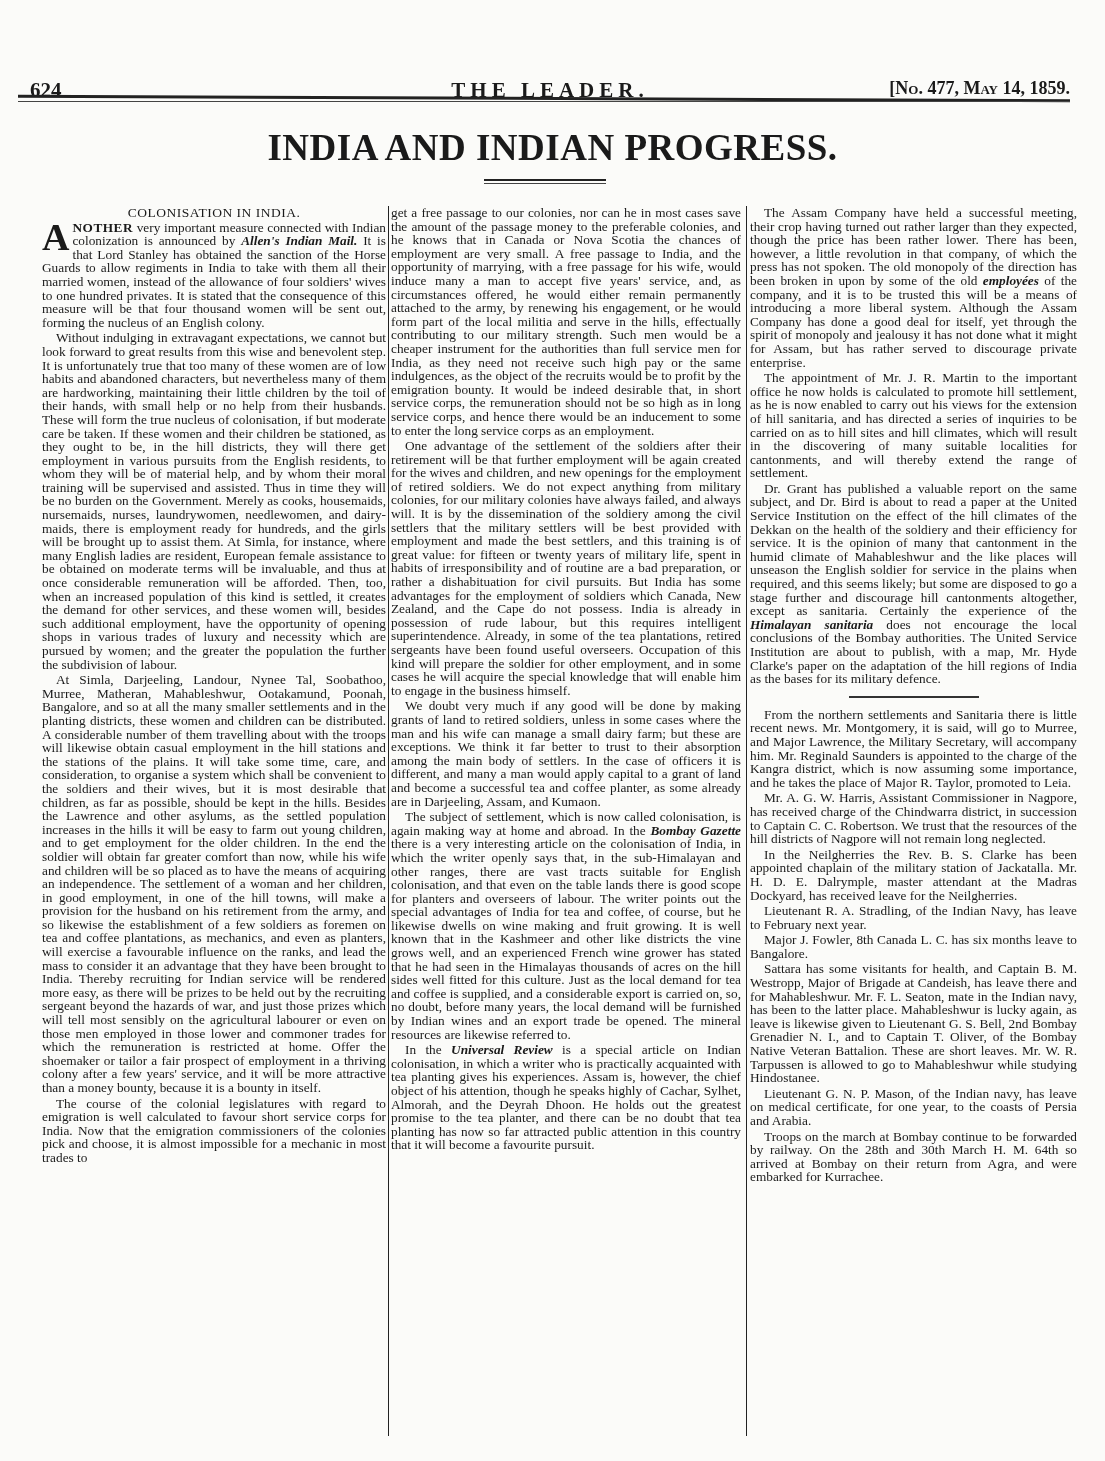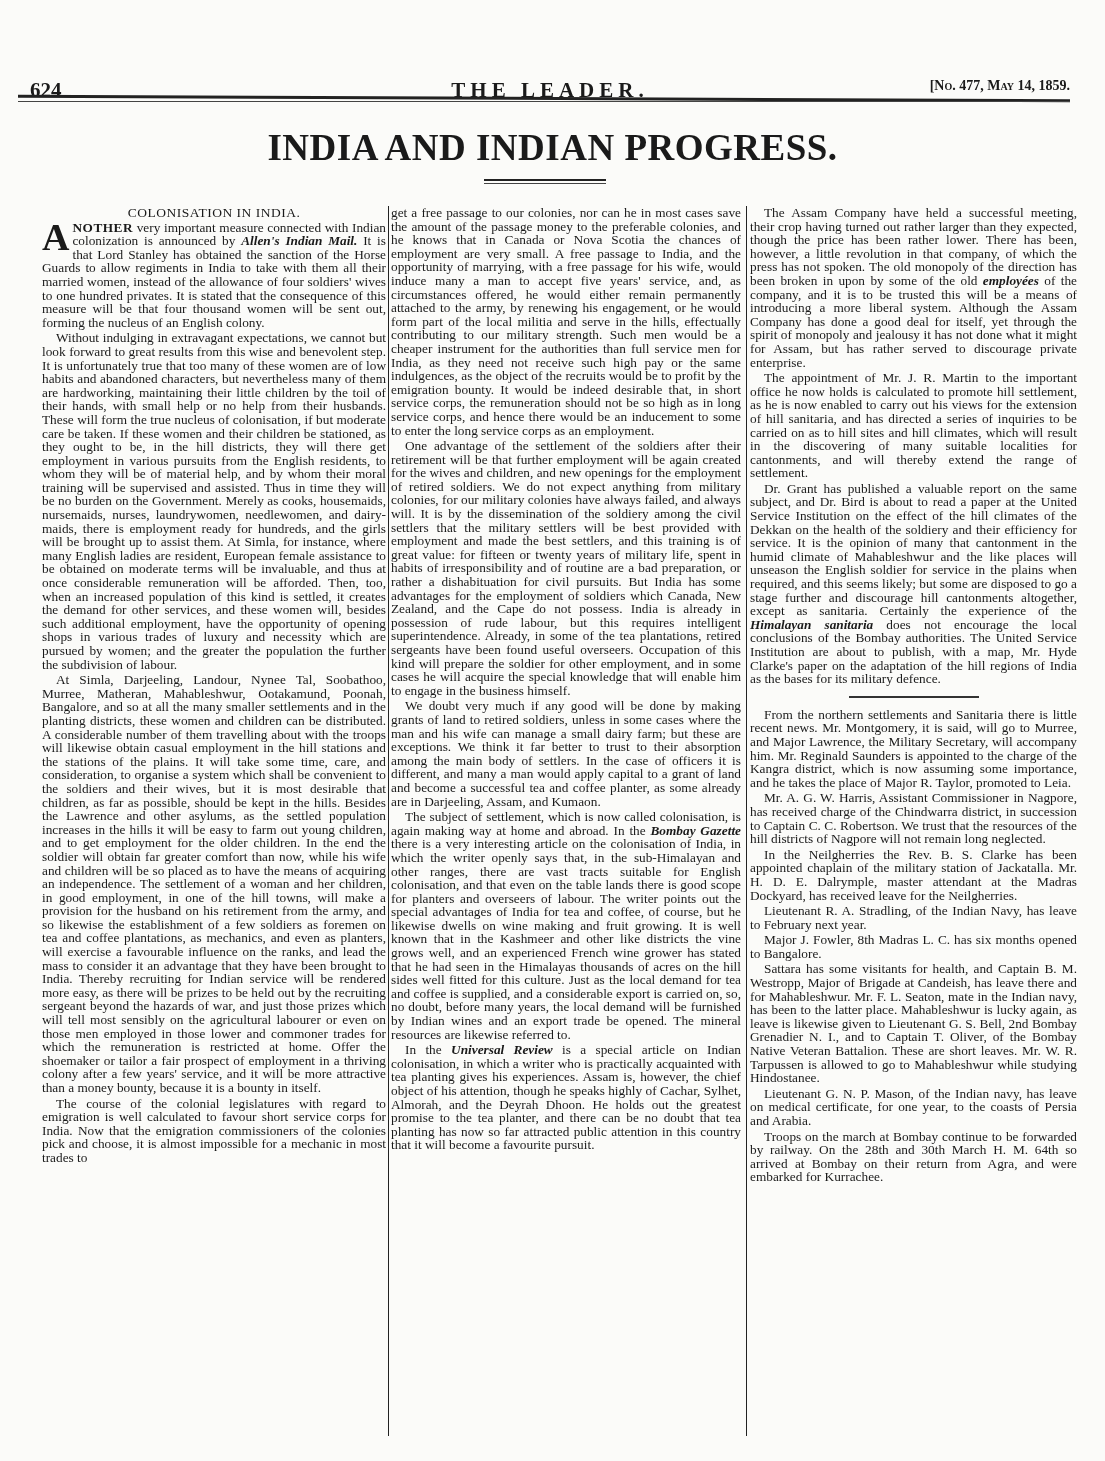--- a/index.html
+++ b/index.html
@@ -12,21 +12,21 @@
     position: relative;
     overflow: hidden;
   }
   .page { position: absolute; left: 0; top: 0; width: 1105px; height: 1083px; }
 
   .running-head {
     position: absolute; left: 30px; top: 70px; width: 1040px; height: 34px;
   }
   .page-number { position: absolute; left: 0; top: 8px; font-size: 21px; font-weight: bold; }
   .masthead { position: absolute; left: 0; right: 0; top: 8px; text-align: center; font-size: 21px; letter-spacing: 5px; font-weight: bold; }
-  .issue { position: absolute; right: 0; top: 8px; font-size: 14px; font-weight: bold; font-variant: small-caps; }
+  .issue { position: absolute; right: 0; top: 8px; font-size: 18px; font-weight: bold; font-variant: small-caps; }
   .head-rule { position: absolute; left: 18px; top: 97px; width: 1052px; height: 3px; background: #222; transform: rotate(0.25deg); }
   .head-rule2 { position: absolute; left: 18px; top: 101px; width: 1052px; height: 1px; background: #444; }
 
   .section-title {
     position: absolute; left: 0; width: 1105px; top: 126px;
     text-align: center; font-size: 37px; font-weight: bold; letter-spacing: 0.5px;
   }
   .title-rule { position: absolute; left: 484px; top: 179px; width: 122px; height: 2px; background: #222; }
   .title-rule2 { position: absolute; left: 484px; top: 183px; width: 122px; height: 1px; background: #444; }
 
@@ -92,19 +92,19 @@
 
   <div class="col col3">
     <p><span>The Assam Company have held a successful meeting, their crop having turned out rather larger than they expected, though the price has been rather lower. There has been, however, a little revolution in that company, of which the press has not spoken. The old monopoly of the direction has been broken in upon by some of the old </span><em>employées</em><span> of the company, and it is to be trusted this will be a means of introducing a more liberal system. Although the Assam Company has done a good deal for itself, yet through the spirit of monopoly and jealousy it has not done what it might for Assam, but has rather served to discourage private enterprise.</span></p>
     <p>The appointment of Mr. J. R. Martin to the important office he now holds is calculated to promote hill settlement, as he is now enabled to carry out his views for the extension of hill sanitaria, and has directed a series of inquiries to be carried on as to hill sites and hill climates, which will result in the discovering of many suitable localities for cantonments, and will thereby extend the range of settlement.</p>
     <p><span>Dr. Grant has published a valuable report on the same subject, and Dr. Bird is about to read a paper at the United Service Institution on the effect of the hill climates of the Dekkan on the health of the soldiery and their efficiency for service. It is the opinion of many that cantonment in the humid climate of Mahableshwur and the like places will unseason the English soldier for service in the plains when required, and this seems likely; but some are disposed to go a stage further and discourage hill cantonments altogether, except as sanitaria. Certainly the experience of the </span><em>Himalayan sanitaria</em><span> does not encourage the local conclusions of the Bombay authorities. The United Service Institution are about to publish, with a map, Mr. Hyde Clarke's paper on the adaptation of the hill regions of India as the bases for its military defence.</span></p>
     <div class="short-rule"></div>
     <p>From the northern settlements and Sanitaria there is little recent news. Mr. Montgomery, it is said, will go to Murree, and Major Lawrence, the Military Secretary, will accompany him. Mr. Reginald Saunders is appointed to the charge of the Kangra district, which is now assuming some importance, and he takes the place of Major R. Taylor, promoted to Leia.</p>
     <p>Mr. A. G. W. Harris, Assistant Commissioner in Nagpore, has received charge of the Chindwarra district, in succession to Captain C. C. Robertson. We trust that the resources of the hill districts of Nagpore will not remain long neglected.</p>
     <p>In the Neilgherries the Rev. B. S. Clarke has been appointed chaplain of the military station of Jackatalla. Mr. H. D. E. Dalrymple, master attendant at the Madras Dockyard, has received leave for the Neilgherries.</p>
     <p>Lieutenant R. A. Stradling, of the Indian Navy, has leave to February next year.</p>
-    <p>Major J. Fowler, 8th Madras L. C. has six months opened to Bangalore.</p>
+    <p>Major J. Fowler, 8th Canada L. C. has six months leave to Bangalore.</p>
     <p>Sattara has some visitants for health, and Captain B. M. Westropp, Major of Brigade at Candeish, has leave there and for Mahableshwur. Mr. F. L. Seaton, mate in the Indian navy, has been to the latter place. Mahableshwur is lucky again, as leave is likewise given to Lieutenant G. S. Bell, 2nd Bombay Grenadier N. I., and to Captain T. Oliver, of the Bombay Native Veteran Battalion. These are short leaves. Mr. W. R. Tarpussen is allowed to go to Mahableshwur while studying Hindostanee.</p>
     <p>Lieutenant G. N. P. Mason, of the Indian navy, has leave on medical certificate, for one year, to the coasts of Persia and Arabia.</p>
     <p>Troops on the march at Bombay continue to be forwarded by railway. On the 28th and 30th March H. M. 64th so arrived at Bombay on their return from Agra, and were embarked for Kurrachee.</p>
   </div>
 
 </div>
 
 </body></html>

